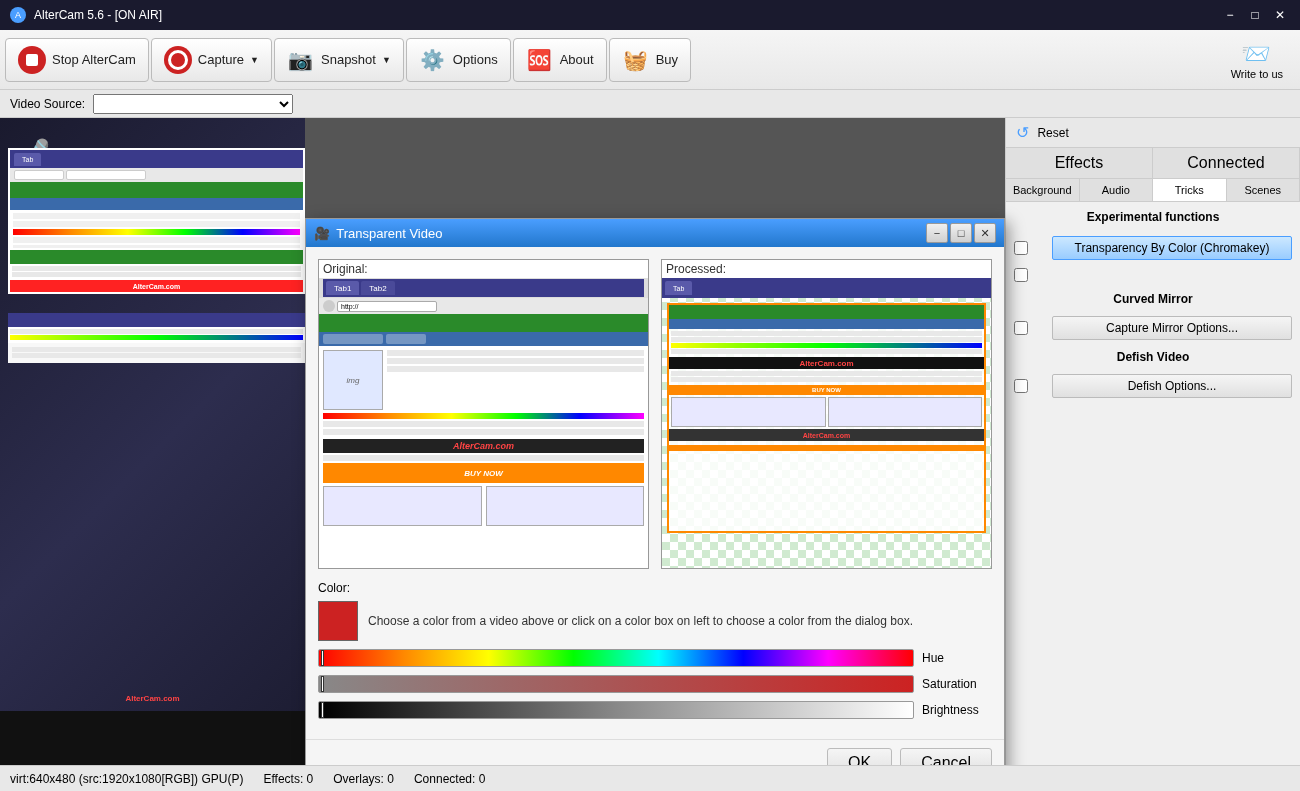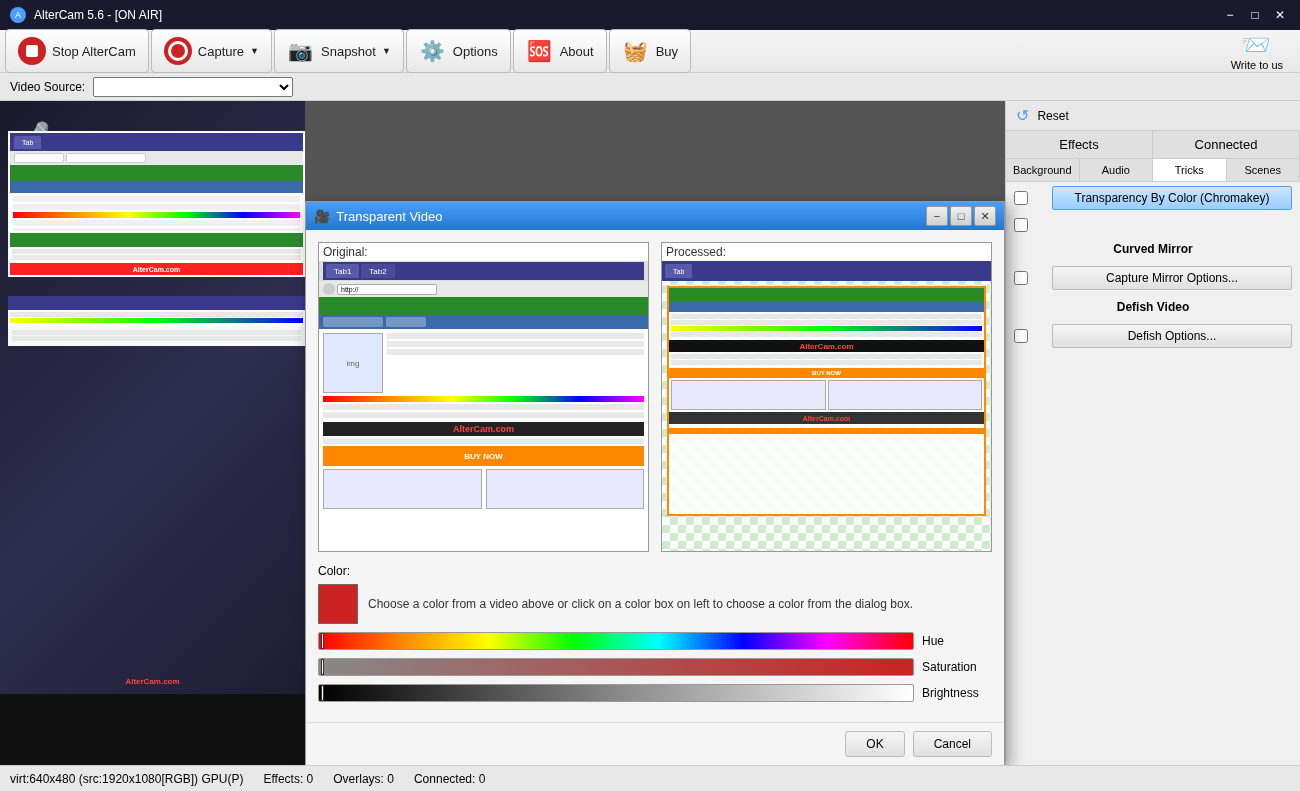--- a/index.html
+++ b/index.html
@@ -17,21 +17,21 @@
       justify-content: space-between;
     }
     .title-bar-left { display: flex; align-items: center; gap: 8px; }
     .title-bar-icon { width: 16px; height: 16px; background: #4a9eff; border-radius: 50%; display: flex; align-items: center; justify-content: center; font-size: 9px; color: white; }
     .title-bar-controls { display: flex; gap: 5px; }
     .title-btn { width: 20px; height: 20px; background: transparent; border: none; color: white; cursor: pointer; display: flex; align-items: center; justify-content: center; font-size: 12px; }
 
     
     .toolbar {
       background: linear-gradient(to bottom, #f5f5f5, #e8e8e8);
-      height: 43px;
+      height: 60px;
       display: flex;
       align-items: center;
       padding: 0 5px;
       border-bottom: 1px solid #ccc;
       gap: 2px;
     }
     .tb-btn {
       display: flex;
       align-items: center;
       gap: 6px;
@@ -118,21 +118,21 @@
       display: flex;
       border-bottom: 1px solid #ccc;
     }
     .tab-1 {
       flex: 1;
       padding: 6px;
       text-align: center;
       background: #e0e0e0;
       border-right: 1px solid #ccc;
       cursor: pointer;
-      font-size: 13px;
+      font-size: 16px;
     }
     .tabs-row-2 {
       display: flex;
       border-bottom: 1px solid #ccc;
     }
     .tab-2 {
       flex: 1;
       padding: 5px 4px;
       text-align: center;
       background: #e0e0e0;
@@ -272,21 +272,21 @@
       border: 1px solid #333;
     }
     .slider-label { font-size: 12px; width: 70px; }
     .dialog-buttons { display: flex; justify-content: flex-end; gap: 8px; padding: 8px 12px; border-top: 1px solid #ddd; background: #f5f5f5; }
     .dialog-action-btn {
       padding: 5px 20px;
       background: linear-gradient(to bottom, #f5f5f5, #e0e0e0);
       border: 1px solid #bbb;
       border-radius: 3px;
       cursor: pointer;
-      font-size: 12px;
+      font-size: 16px;
     }
 
     
     .status-bar {
       height: 26px;
       background: #e8e8e8;
       border-top: 1px solid #ccc;
       display: flex;
       align-items: center;
       padding: 0 10px;
@@ -437,20 +437,21 @@
     <div class="tabs-row-1">
       <div class="tab-1">Effects</div>
       <div class="tab-1">Connected</div>
     </div>
     <div class="tabs-row-2">
       <div class="tab-2">Background</div>
       <div class="tab-2">Audio</div>
       <div class="tab-2 active">Tricks</div>
       <div class="tab-2">Scenes</div>
     </div>
+    <div class="panel-section-title">Experimental functions</div>
     <div class="panel-row">
       <input type="checkbox" class="panel-checkbox" style="">
       <button class="panel-button active">Transparency By Color (Chromakey)</button>
     </div>
     <div class="panel-row">
       <input type="checkbox" class="panel-checkbox" style="">
     </div>
     <div class="panel-section-divider">Curved Mirror</div>
     <div class="panel-row">
       <input type="checkbox" class="panel-checkbox" style="">
@@ -489,21 +490,21 @@
             </div>
             <div style="background:#e8e8e8;height:16px;display:flex;align-items:center;padding:0 4px;gap:2px;">
               <div style="width:12px;height:12px;background:#ccc;border-radius:50%;"></div>
               <div style="width:100px;height:11px;background:white;border:1px solid #aaa;border-radius:2px;font-size:7px;display:flex;align-items:center;padding:0 3px;">http://</div>
             </div>
             <div class="scr-green-nav" style="background:#2a8a2a;height:18px;"></div>
             <div style="background:#3a6aaa;height:14px;display:flex;align-items:center;padding:0 4px;gap:3px;">
               <div style="width:60px;height:10px;background:rgba(255,255,255,0.3);border-radius:2px;"></div>
               <div style="width:40px;height:10px;background:rgba(255,255,255,0.3);border-radius:2px;"></div>
             </div>
-            <div style="padding:4px;flex:1;position:relative;">
+            <div style="padding:4px;flex:1;position:relative;font-style:italic;">
               <div style="display:flex;gap:4px;margin-bottom:3px;">
                 <div style="width:60px;height:60px;background:#e0e8ff;border:1px solid #aaa;display:flex;align-items:center;justify-content:center;font-size:8px;color:#666;">img</div>
                 <div style="flex:1;">
                   <div style="height:6px;background:#e8e8e8;margin-bottom:2px;"></div>
                   <div style="height:6px;background:#e8e8e8;margin-bottom:2px;"></div>
                   <div style="height:6px;background:#e8e8e8;margin-bottom:2px;"></div>
                 </div>
               </div>
               <div style="height:6px;background:linear-gradient(to right,#ff0000,#ff8800,#ffff00,#00ff00,#0000ff,#ff00ff);margin-bottom:2px;"></div>
               <div style="height:6px;background:#e8e8e8;margin-bottom:2px;"></div>

